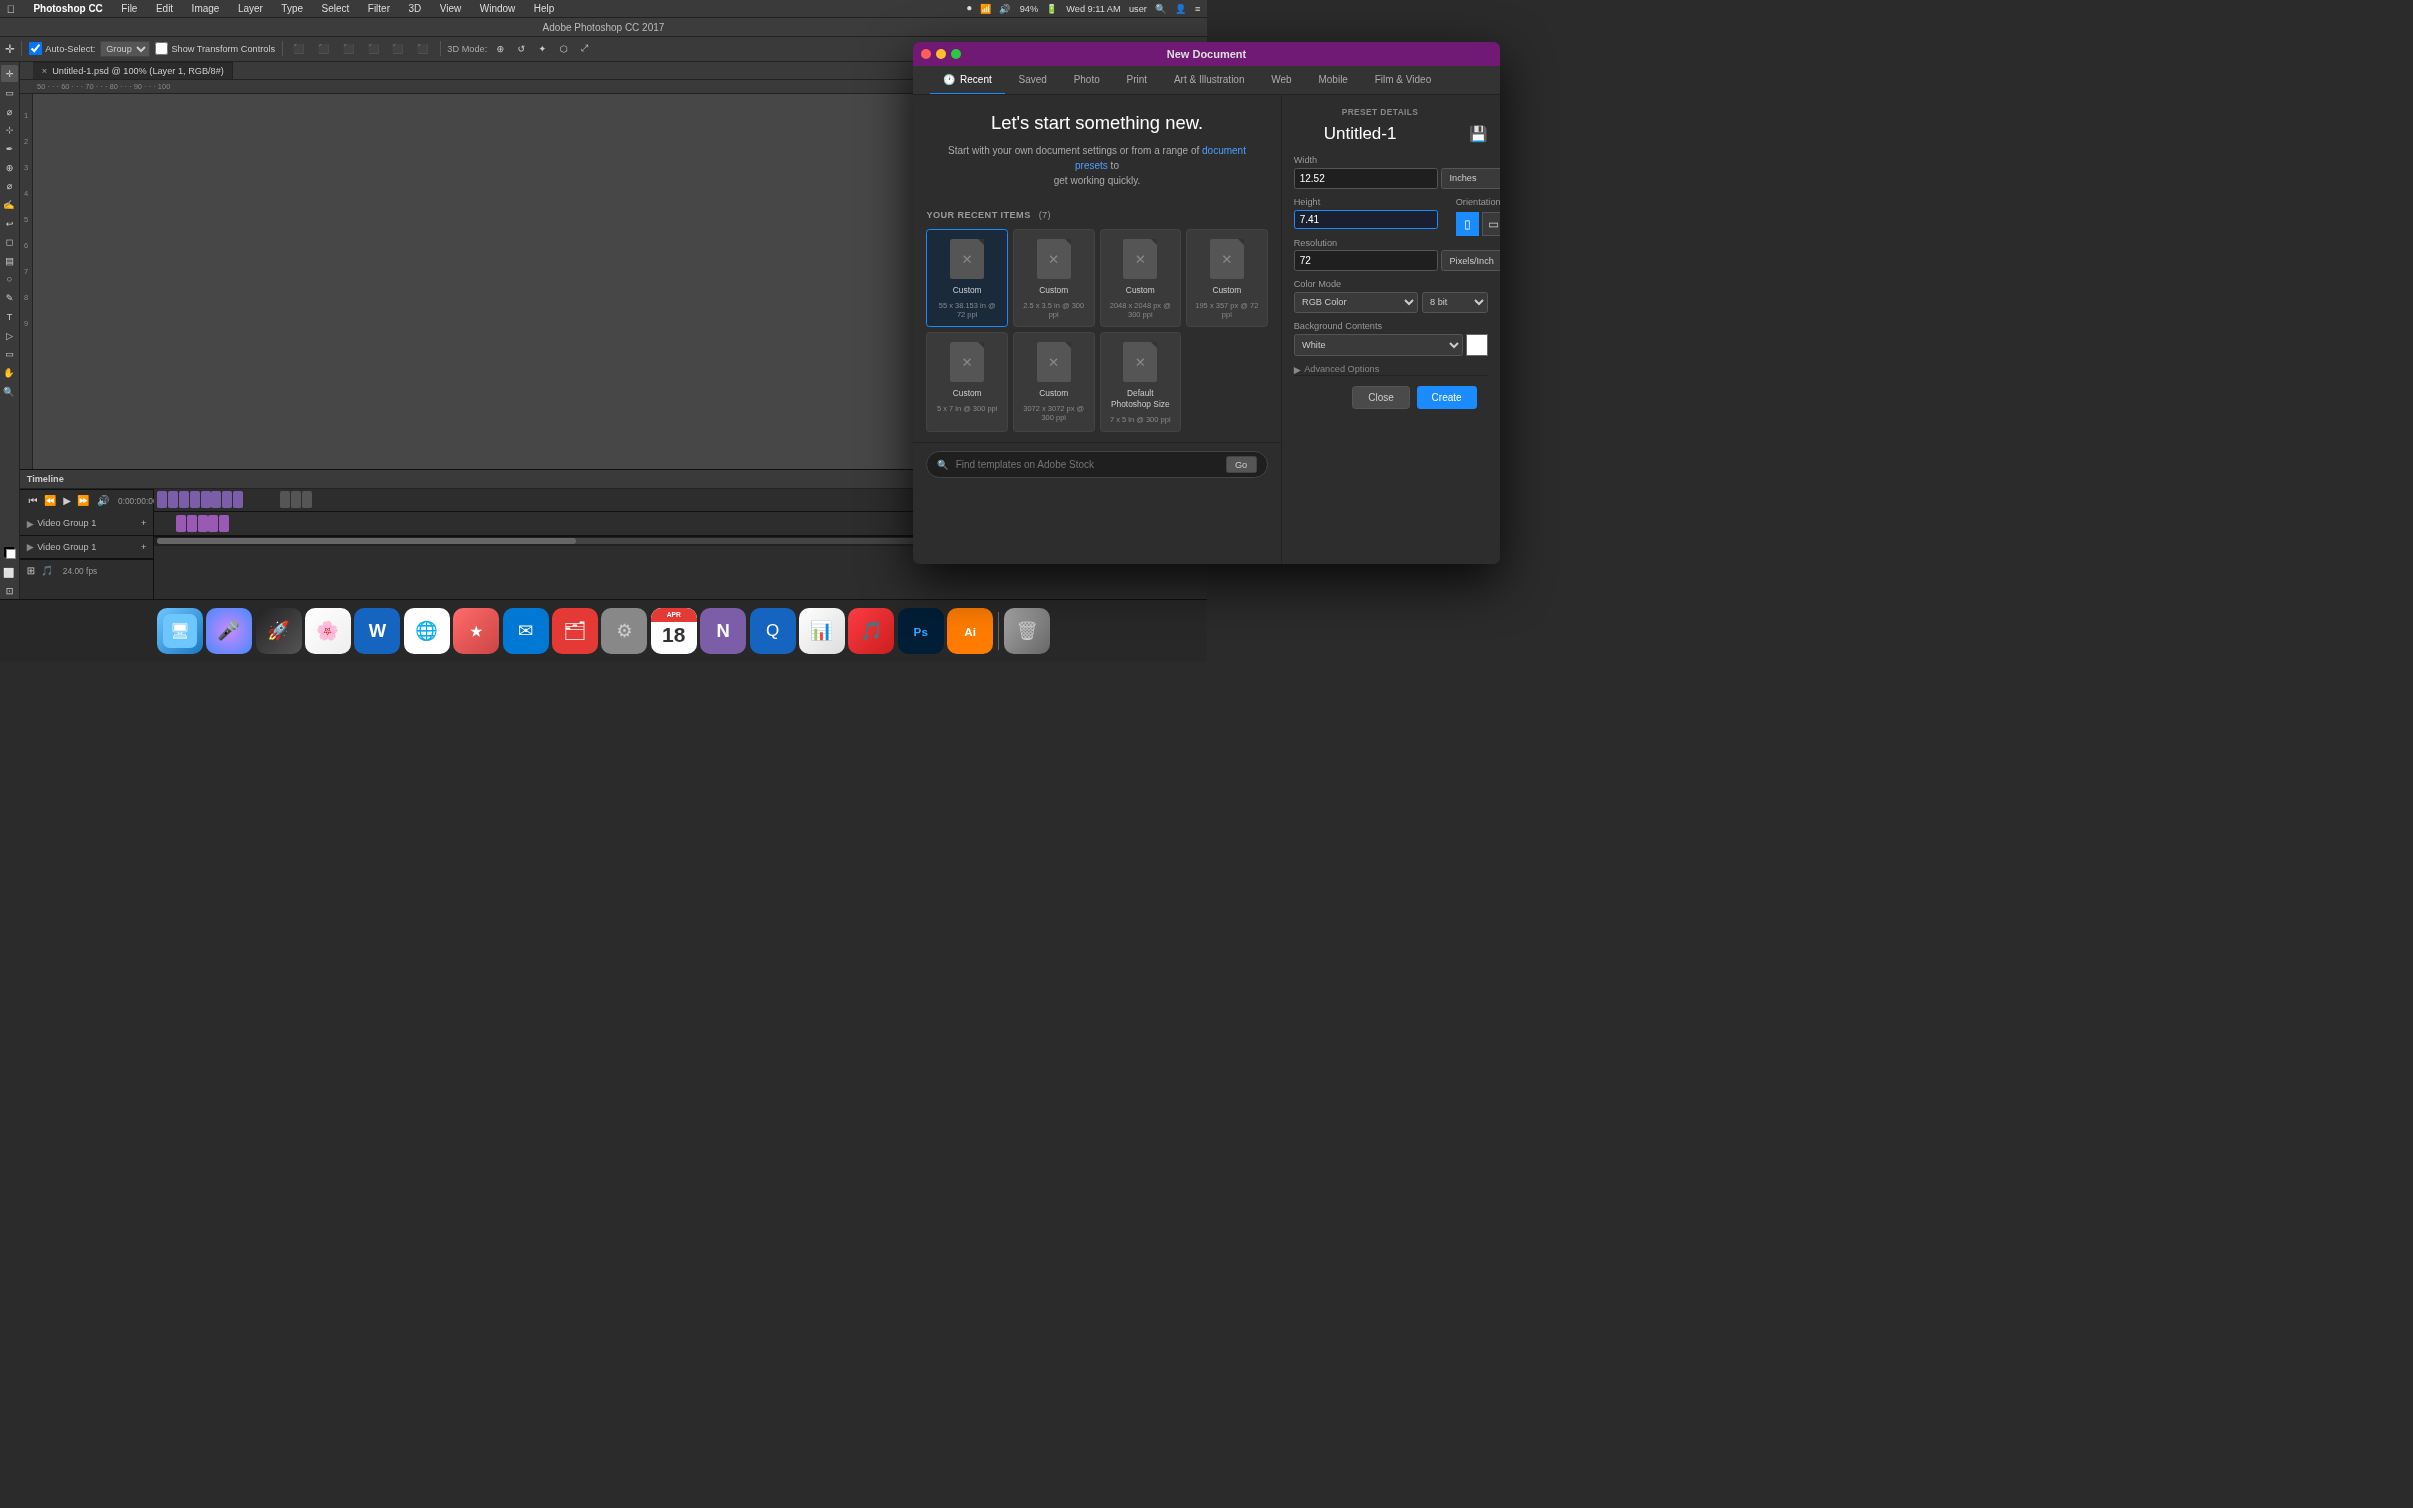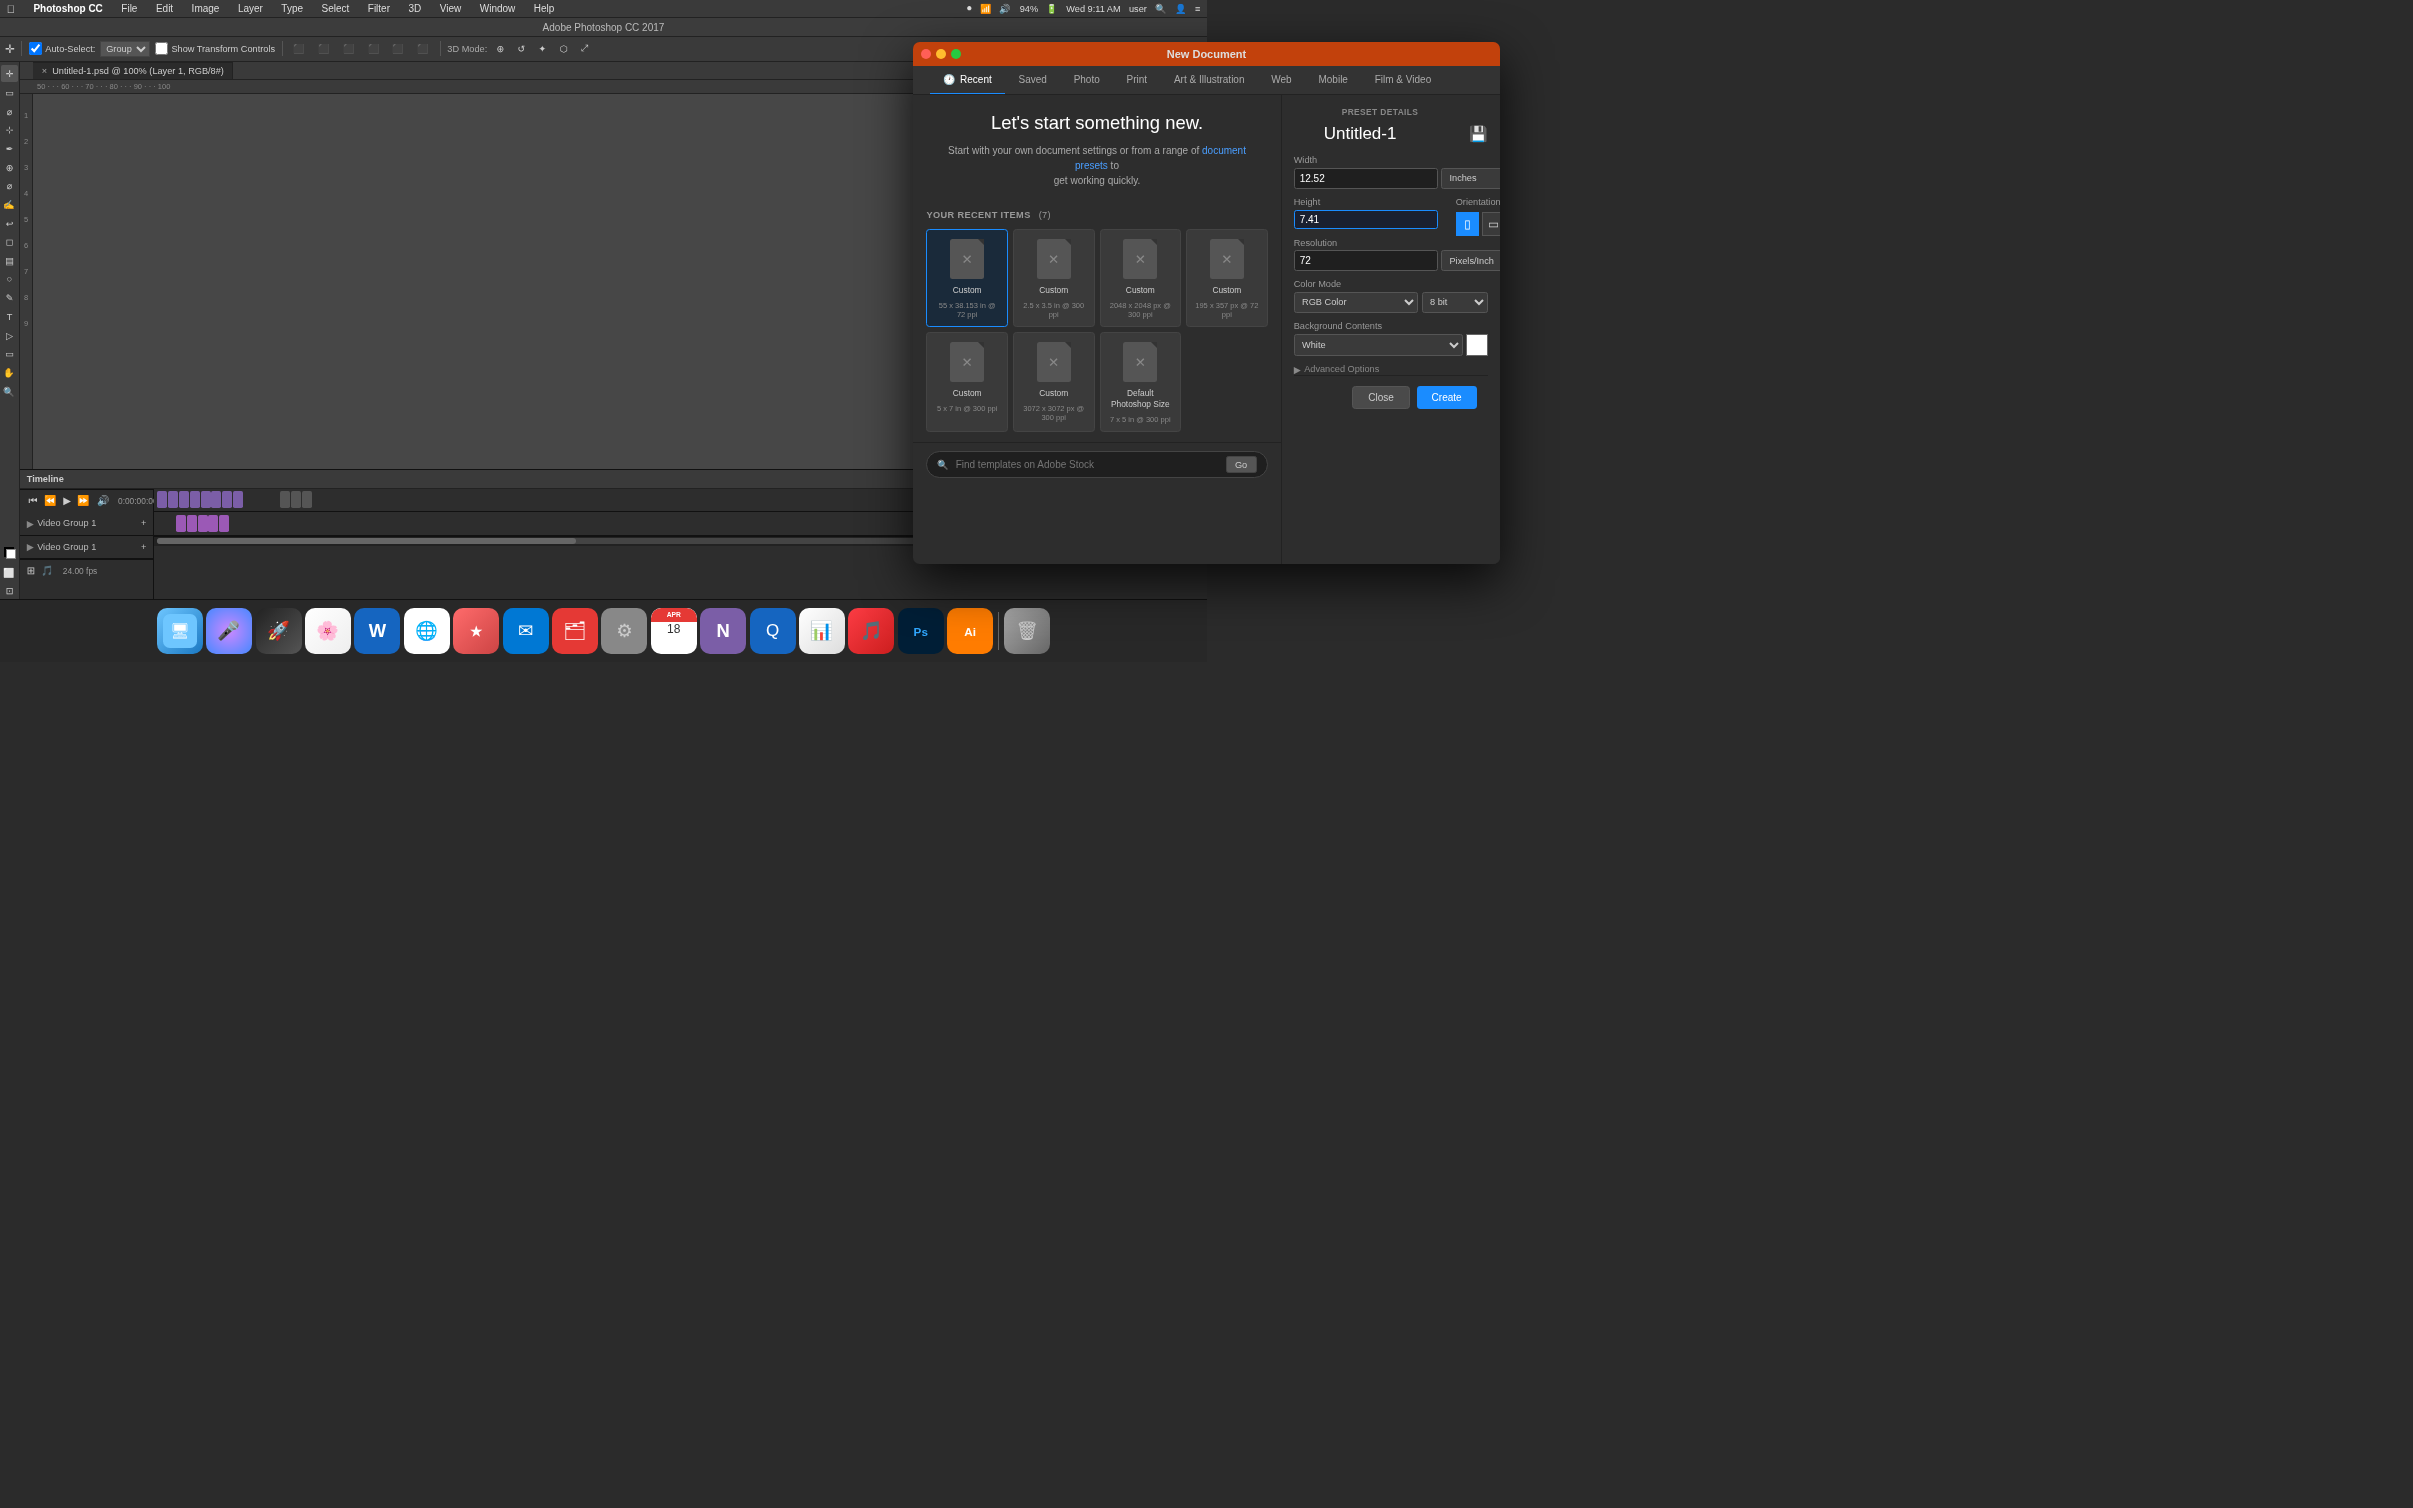--- a/index.html
+++ b/index.html
@@ -337,21 +337,21 @@
       width: 587px;
       background: #2d2d2d;
       border-radius: 6.7px;
       box-shadow: 0 17px 50px rgba(0,0,0,0.8);
       overflow: hidden;
       display: flex;
       flex-direction: column;
     }
     .dialog-title-bar {
       height: 23.5px;
-      background: #c2410c;
+      background: #701a75;
       display: flex;
       align-items: center;
       justify-content: center;
       font-size: 11px;
       font-weight: 600;
       color: #ddd;
       position: relative;
     }
     .dialog-traffic-lights {
       position: absolute;
@@ -1082,21 +1082,21 @@
   </div>
   <div class="dock-icon" style="background:#e53935;">
     <span style="font-size:18.4px;color:#fff;">🗂</span>
   </div>
   <div class="dock-icon" style="background:#888;">
     <span style="font-size:18.4px;">⚙</span>
   </div>
   <div class="dock-icon" style="background:#fff;">
     <div style="display:flex;flex-direction:column;align-items:center;width:100%;height:100%;border-radius:10px;overflow:hidden;">
       <div style="background:#e53935;width:100%;height:13.4px;display:flex;align-items:center;justify-content:center;font-size:6.7px;color:#fff;font-weight:bold;">APR</div>
-      <div style="font-size:12px;color:#333;font-weight:normal;line-height:1.2;">18</div>
+      <div style="font-size:21px;color:#333;font-weight:bold;line-height:1.2;">18</div>
     </div>
   </div>
   <div class="dock-icon" style="background:#7b5ea7;">
     <span style="font-size:18.4px;color:#fff;font-weight:bold;">N</span>
   </div>
   <div class="dock-icon" style="background:#1565C0;">
     <span style="font-size:17px;color:#fff;">Q</span>
   </div>
   <div class="dock-icon" style="background:linear-gradient(135deg,#fff,#ddd);">
     <span style="font-size:18.4px;">📊</span>

